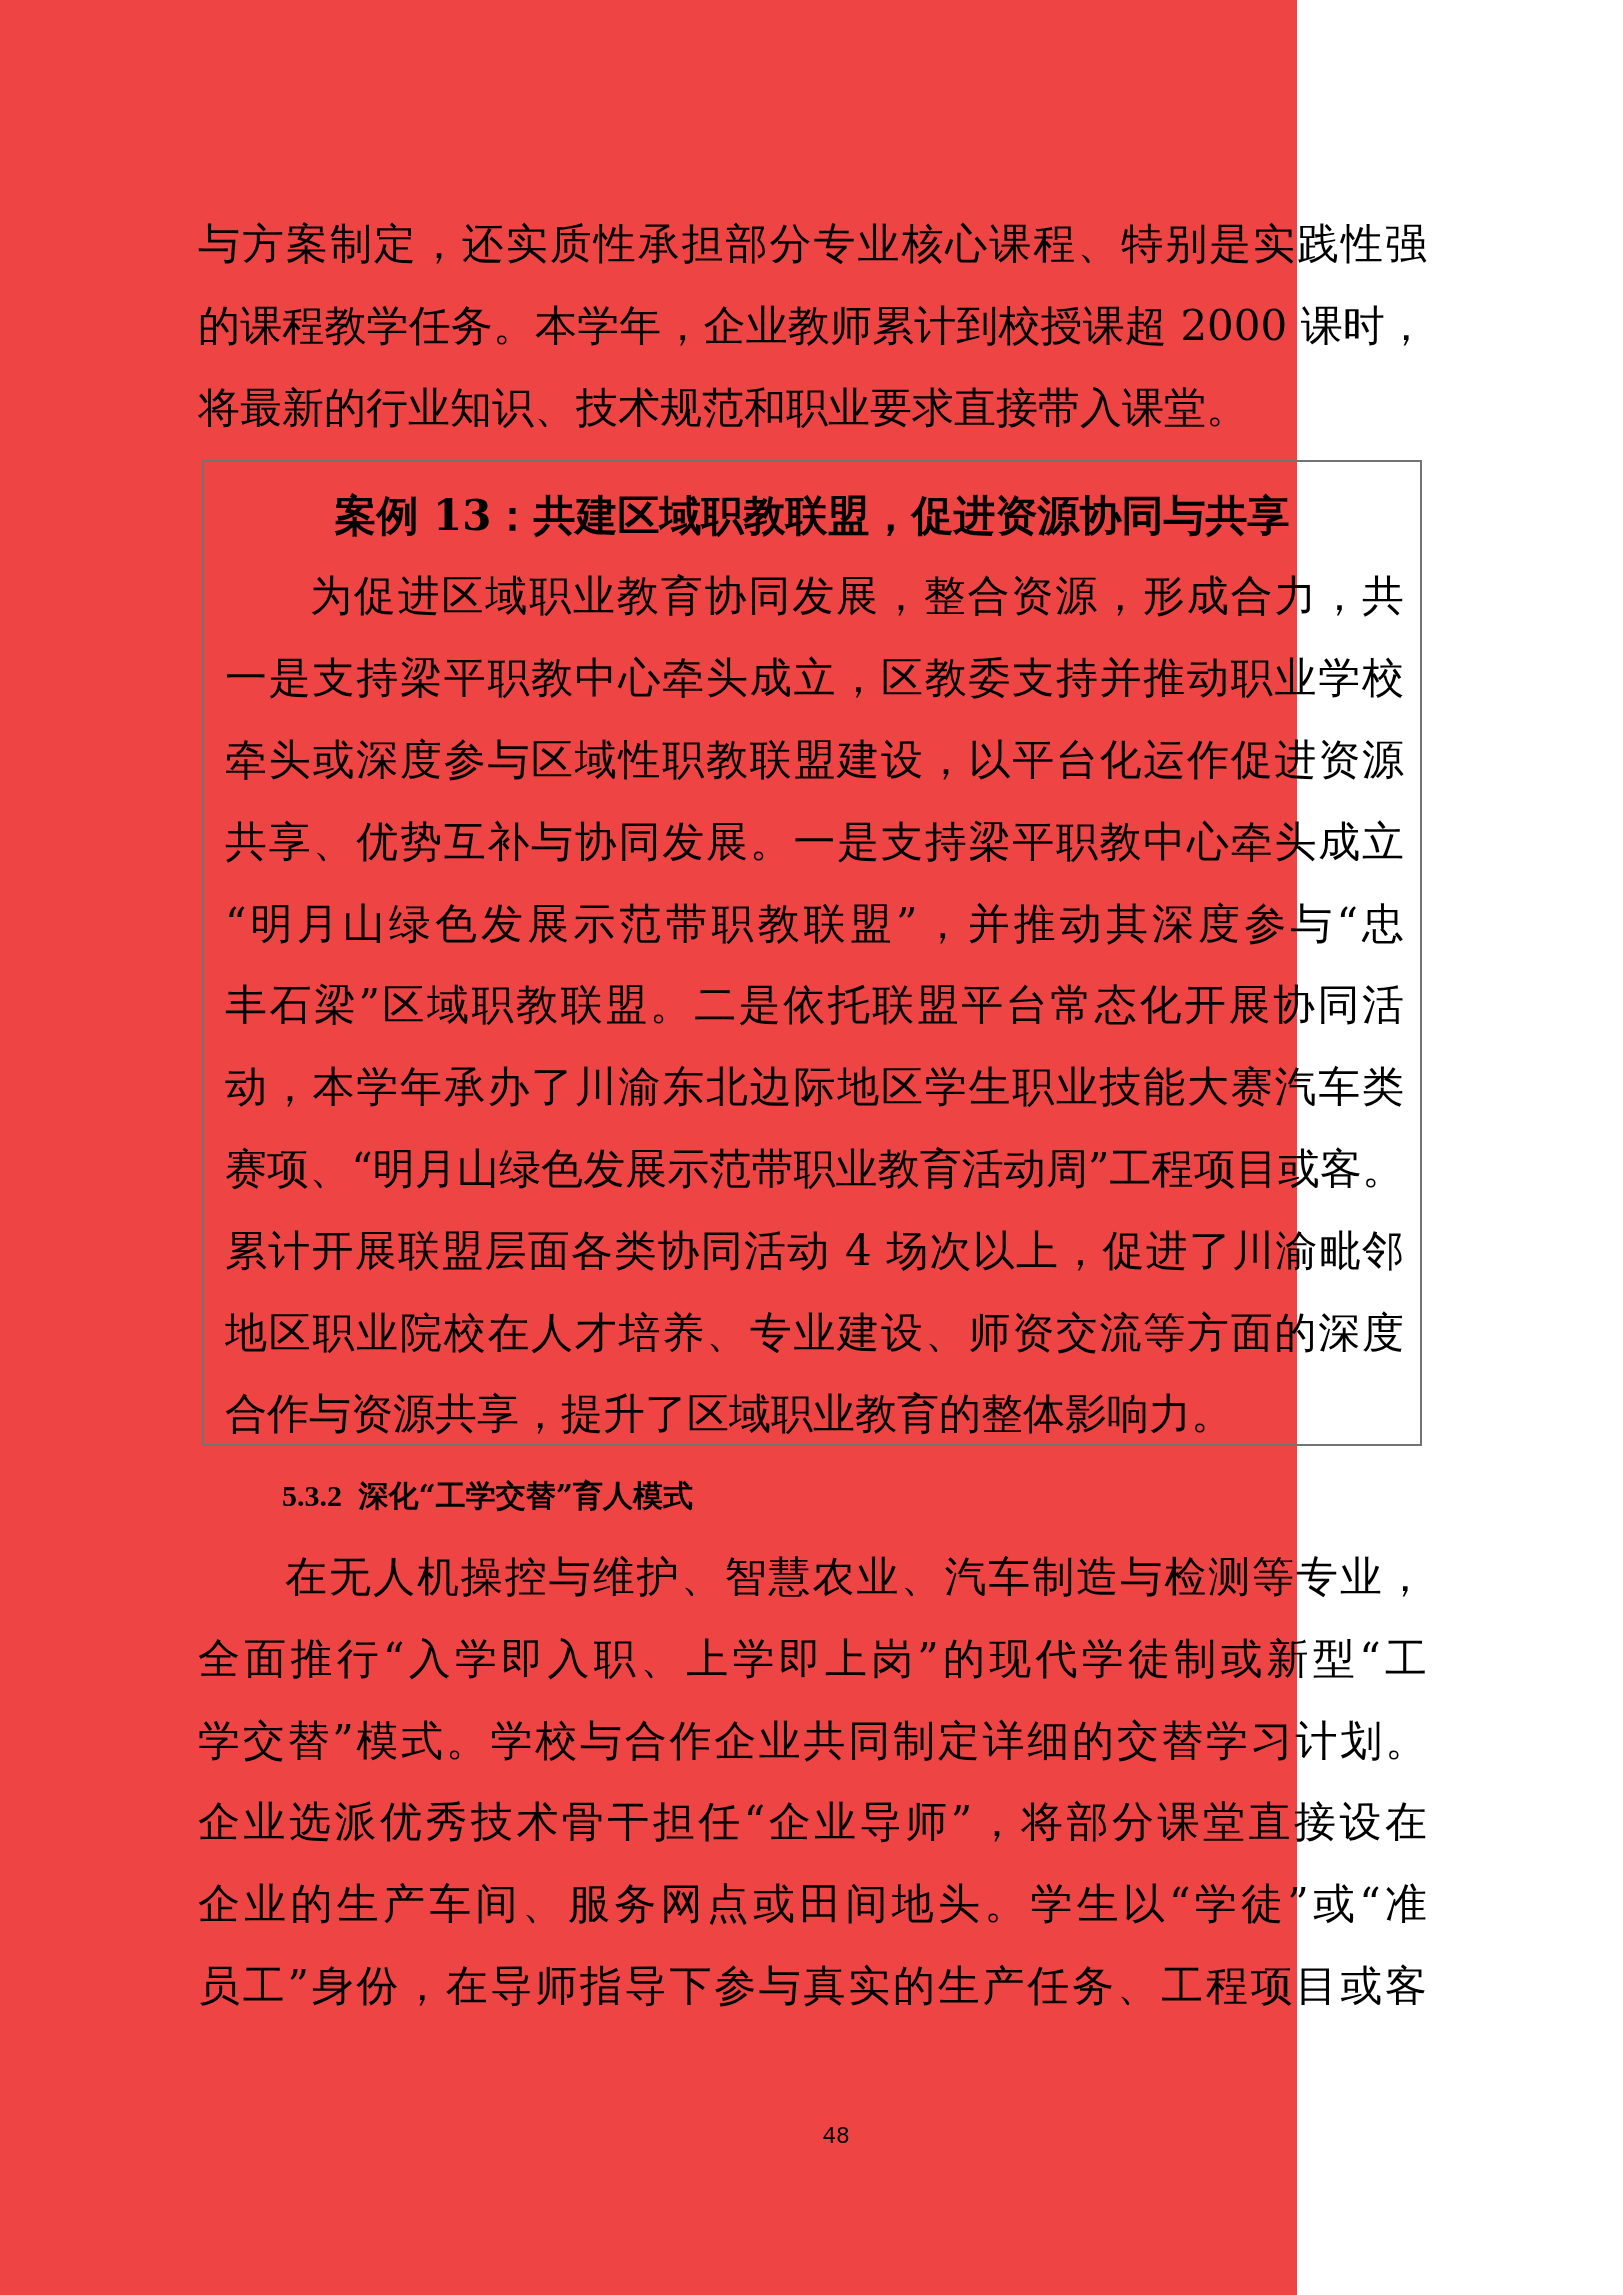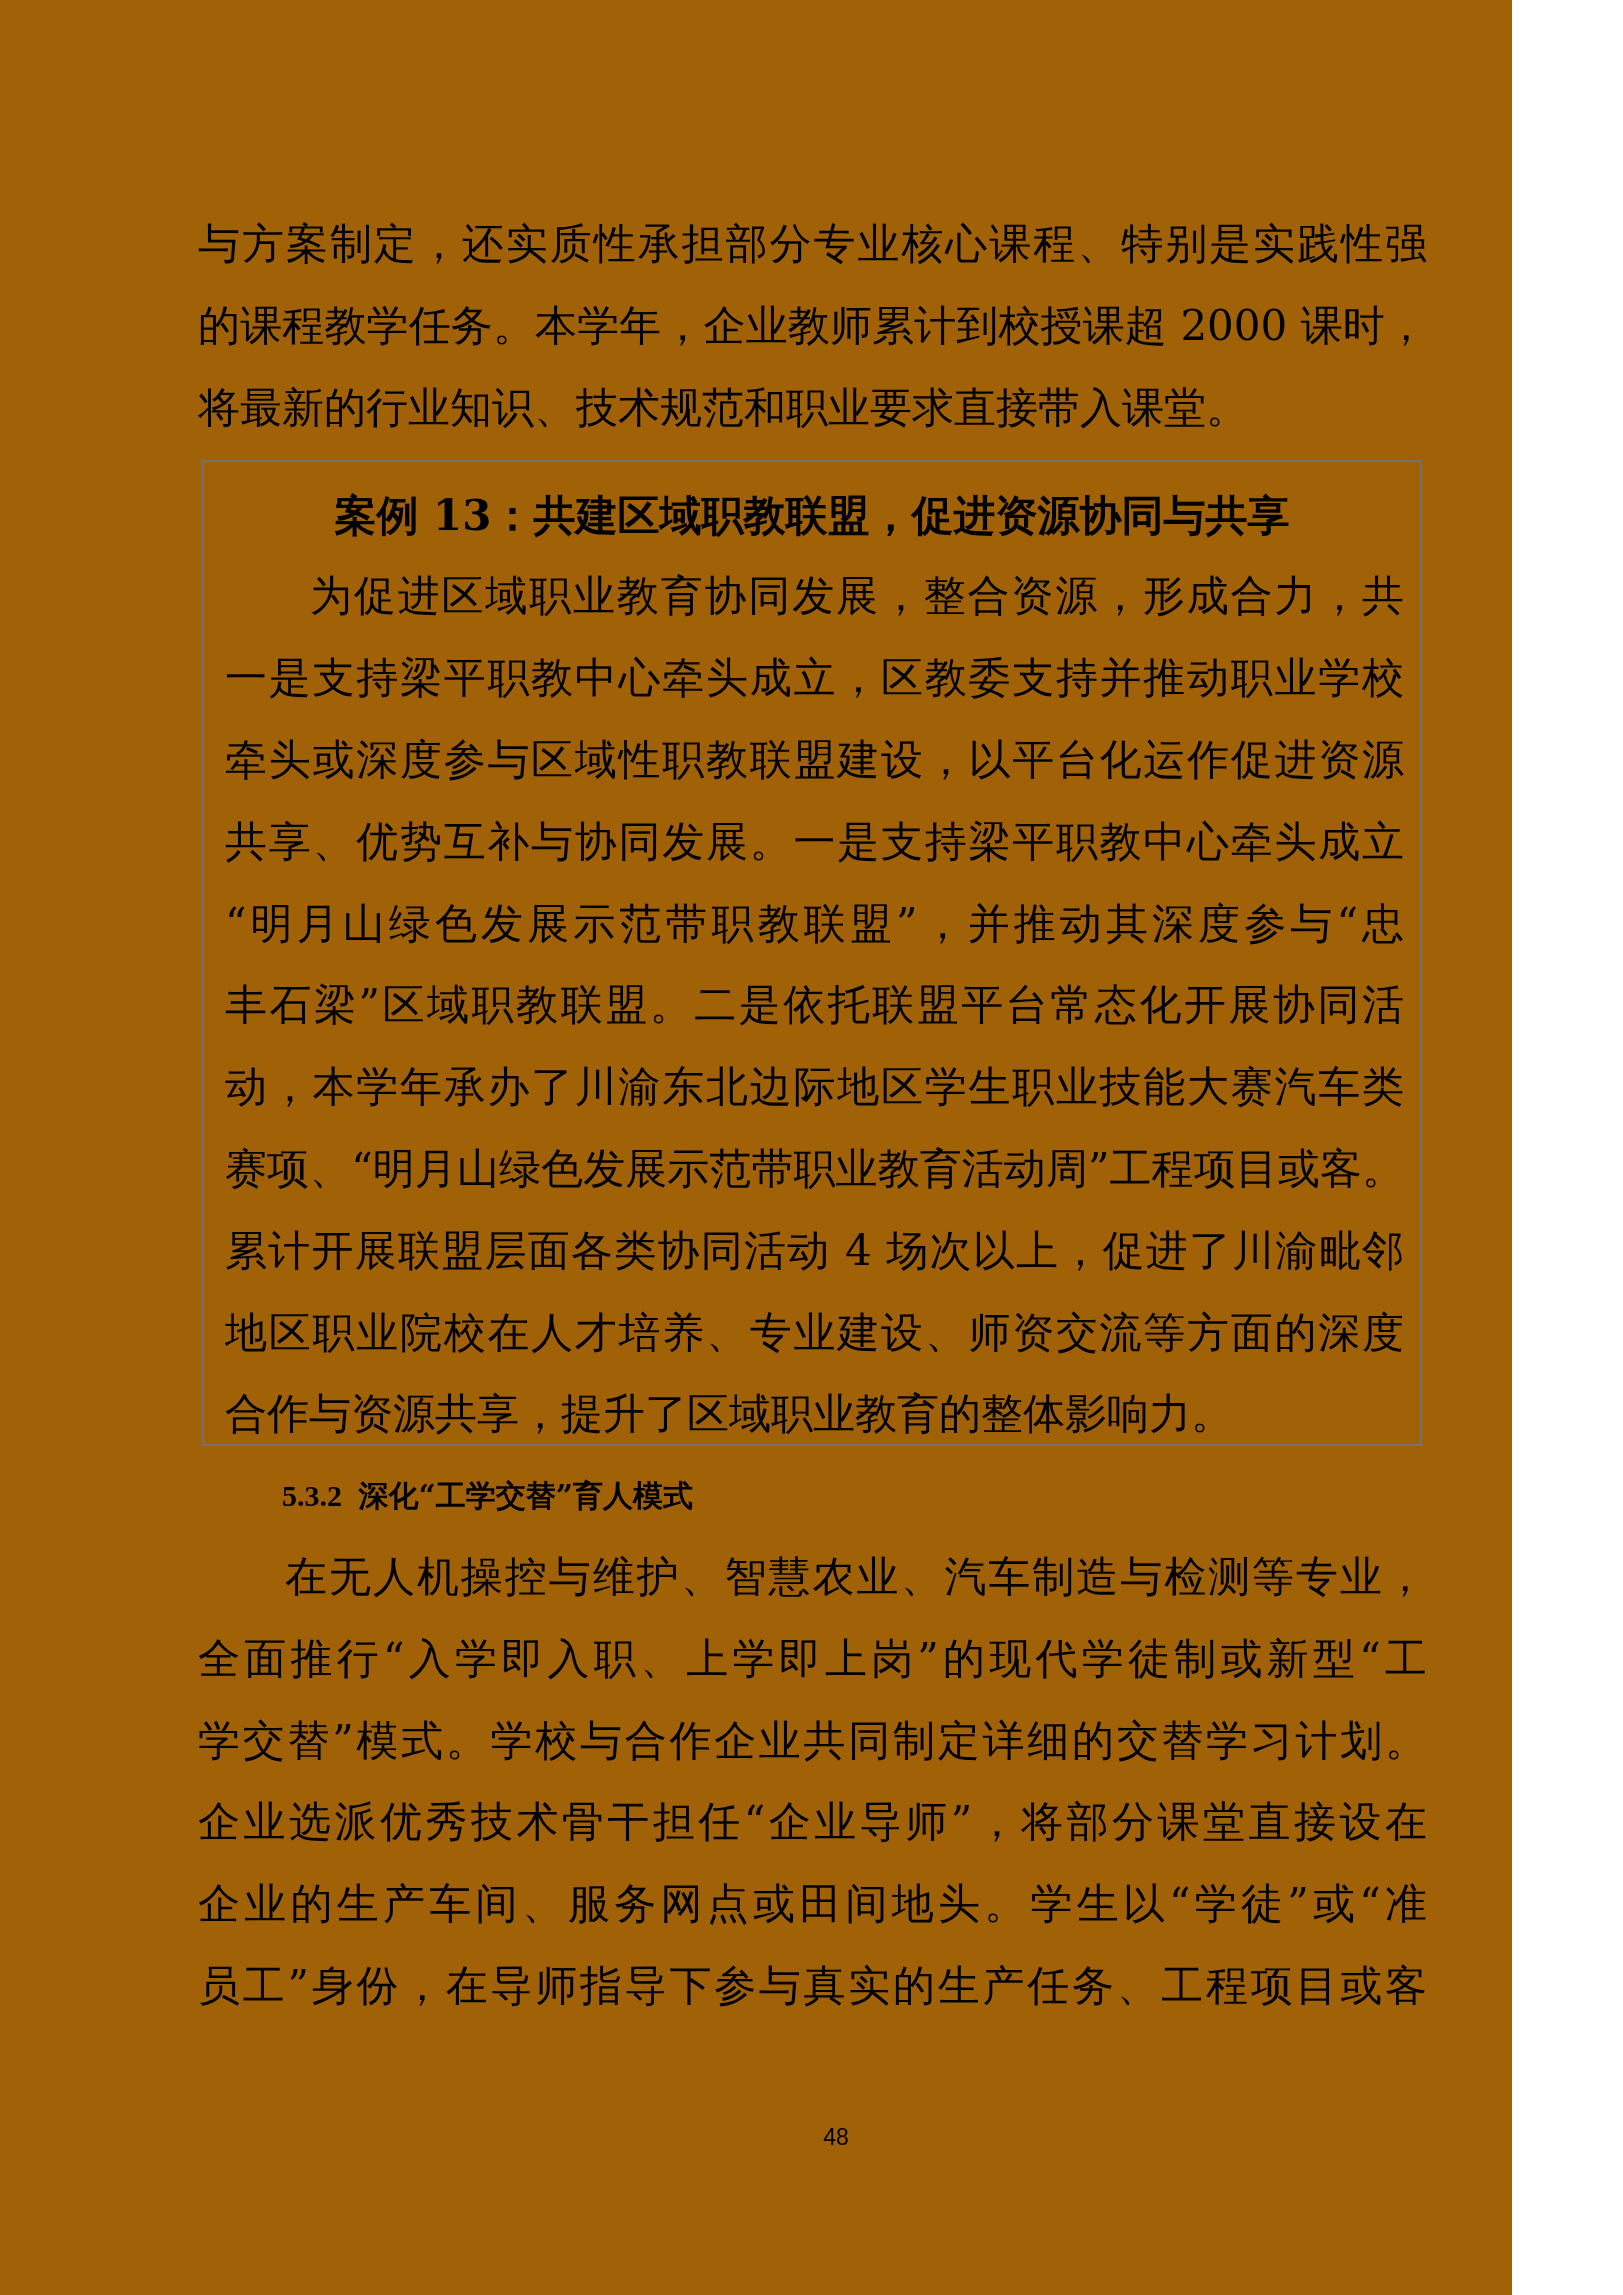--- a/index.html
+++ b/index.html
@@ -1,17 +1,17 @@
 <!DOCTYPE html>
 <html style="font-size:11px"><head>
 <meta charset="utf-8">
 <style>
   html, body { margin: 0; padding: 0; background: #ffffff; }
   body { width: 1623px; height: 2295px; position: relative; overflow: hidden; color: #000; }
-  .page { position: absolute; left: 0; top: 0; width: 1512px; height: 2295px; background: #a16207; }
+  .page { position: absolute; left: 0; top: 0; width: 1297px; height: 2295px; background: #ef4444; }
   .line {
     position: absolute;
     height: 55px;
     line-height: 55px;
     font-size: 42px;
     font-family: "DejaVu Serif", "Liberation Serif", serif;
     white-space: nowrap;
     text-align: justify;
     text-align-last: justify;
   }
@@ -47,21 +47,21 @@
     font-family: "DejaVu Serif", "Liberation Serif", serif;
     white-space: nowrap;
   }
   .heading .num { font-family: "Liberation Serif", serif; font-weight: bold; margin-right: 16.4px; }
   .page-number {
     position: absolute;
     left: 811px; width: 50px;
     top: 2124px;
     font-size: 23px; line-height: 27px;
     text-align: center;
-    font-family: Liberation Sans, sans-serif;
+    font-family: Liberation Mono, monospace;
   }
 </style>
 </head>
 <body>
 
 <div class="page">
 
   <div class="line body-line" style="top:216px;">与方案制定，还实质性承担部分专业核心课程、特别是实践性强</div>
   <div class="line body-line" style="top:298px;">的课程教学任务。本学年，企业教师累计到校授课超 2000 课时，</div>
   <div class="line body-line last" style="top:380px;">将最新的行业知识、技术规范和职业要求直接带入课堂。</div>

